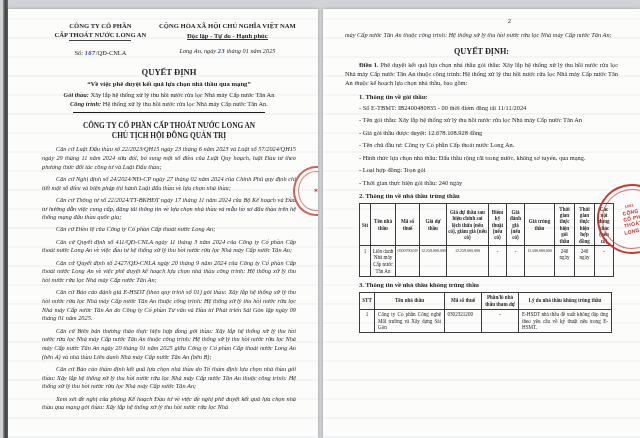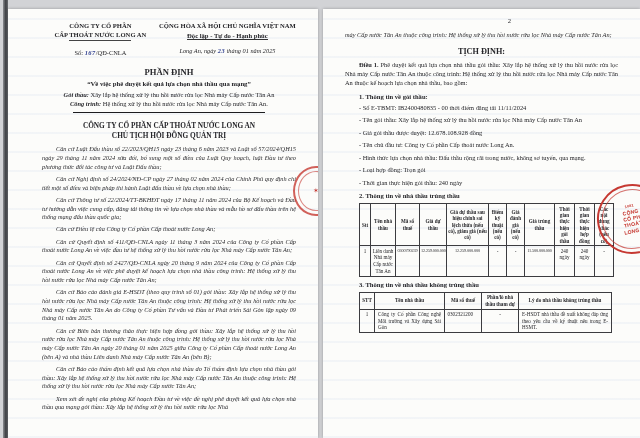--- a/index.html
+++ b/index.html
@@ -88,21 +88,21 @@
         <span class="u">Độc lập - Tự do - Hạnh phúc</span>
       </div>
       <div class="date-line">
         <span>Long An, ngày</span>
         <span class="hand">23</span>
         <span>tháng 01 năm 2025</span>
       </div>
     </div>
   </div>
 
-  <div class="title">PHẦN ĐỊNH</div>
+  <div class="title">QUYẾT ĐỊNH</div>
   <div class="subtitle">“Về việc phê duyệt kết quả lựa chọn nhà thầu qua mạng”</div>
 
   <div class="pkg-line">
     <span class="bi">Gói thầu:</span>
     <span>Xây lắp hệ thống xử lý thu hồi nước rửa lọc Nhà máy Cấp nước Tân An</span>
   </div>
   <div class="pkg-line" style="margin-top:1.5px;">
     <span class="bi">Công trình:</span>
     <span>Hệ thống xử lý thu hồi nước rửa lọc Nhà máy Cấp nước Tân An.</span>
   </div>
@@ -130,21 +130,21 @@
     <div class="ring"></div>
     <span>✶</span>
   </div>
 </div>
 
 <div class="page page-right">
   <div class="pgnum">2</div>
 
   <p class="cont">máy Cấp nước Tân An thuộc công trình: Hệ thống xử lý thu hồi nước rửa lọc Nhà máy Cấp nước Tân An;</p>
 
-  <div class="decision-heading">TỊCH ĐỊNH:</div>
+  <div class="decision-heading">QUYẾT ĐỊNH:</div>
 
   <p class="art">
     <b>Điều 1.</b>
     <span>Phê duyệt kết quả lựa chọn nhà thầu gói thầu: Xây lắp hệ thống xử lý thu hồi nước rửa lọc Nhà máy Cấp nước Tân An thuộc công trình: Hệ thống xử lý thu hồi nước rửa lọc Nhà máy Cấp nước Tân An thuộc kế hoạch lựa chọn nhà thầu, bao gồm:</span>
   </p>
 
   <div class="sec-heading">1. Thông tin về gói thầu:</div>
 
   <div>
     <p class="bullet">- Số E-TBMT: IB2400480835 - 00 thời điểm đăng tải 11/11/2024</p>

